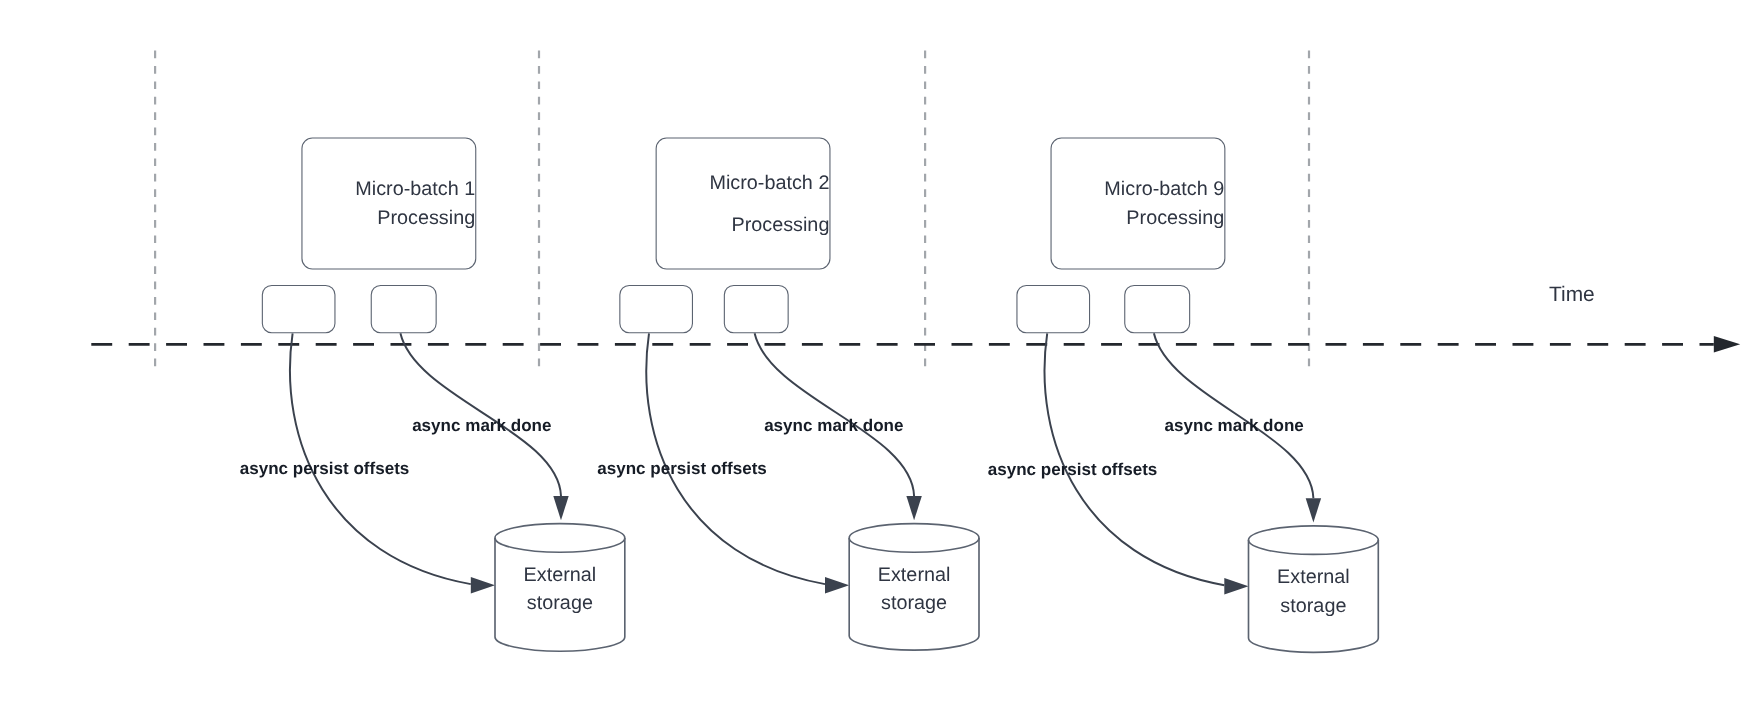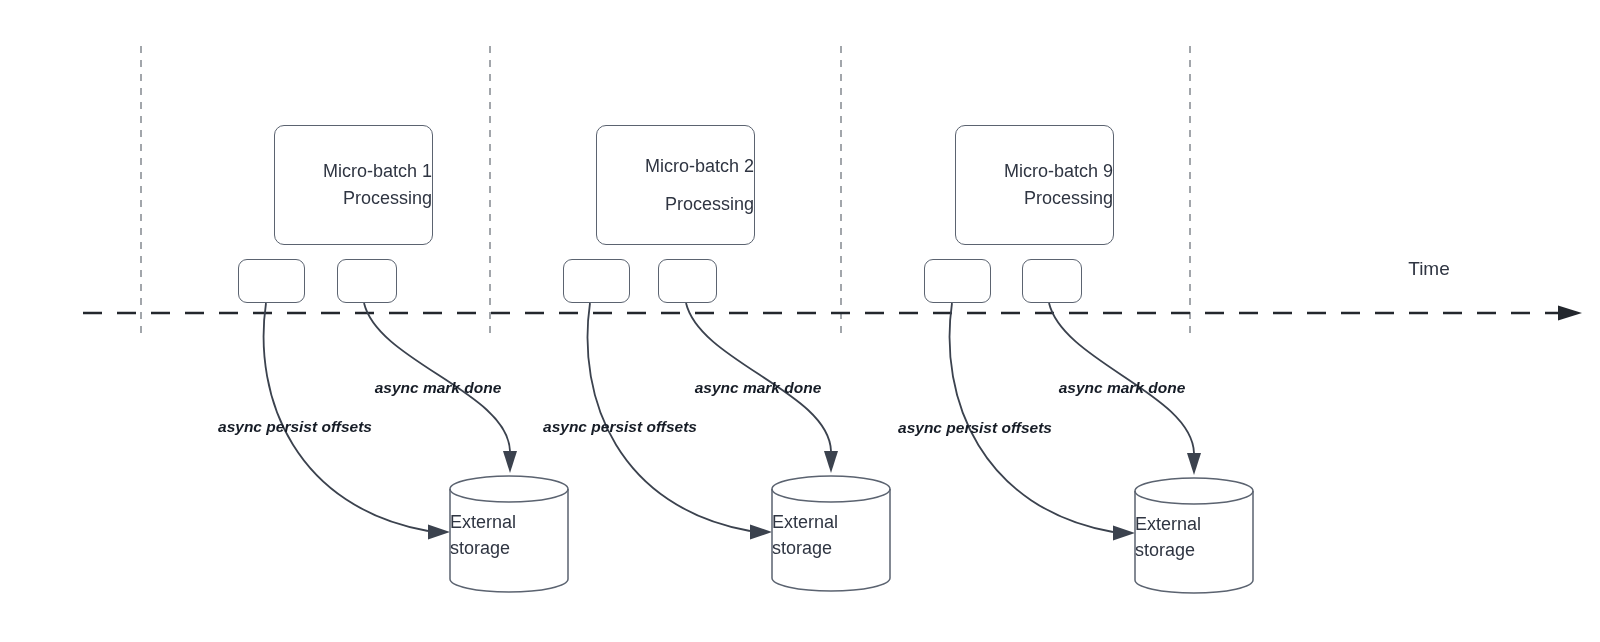--- a/index.html
+++ b/index.html
@@ -46,25 +46,25 @@
     border-radius: 9px;
     background: #ffffff;
   }
   .flow-label {
     position: absolute;
     transform: translateX(-50%);
     white-space: nowrap;
     font-size: 15.5px;
     font-weight: bold;
     color: #161c26;
-    font-style: italic;
   }
   .storage-label {
     position: absolute;
     width: 118px;
+    text-align: center;
     color: #2f3542;
     font-size: 18px;
     line-height: 26px;
   }
   .time-label {
     position: absolute;
     transform: translateX(-50%);
     color: #2f3542;
     font-size: 19px;
     white-space: nowrap;

